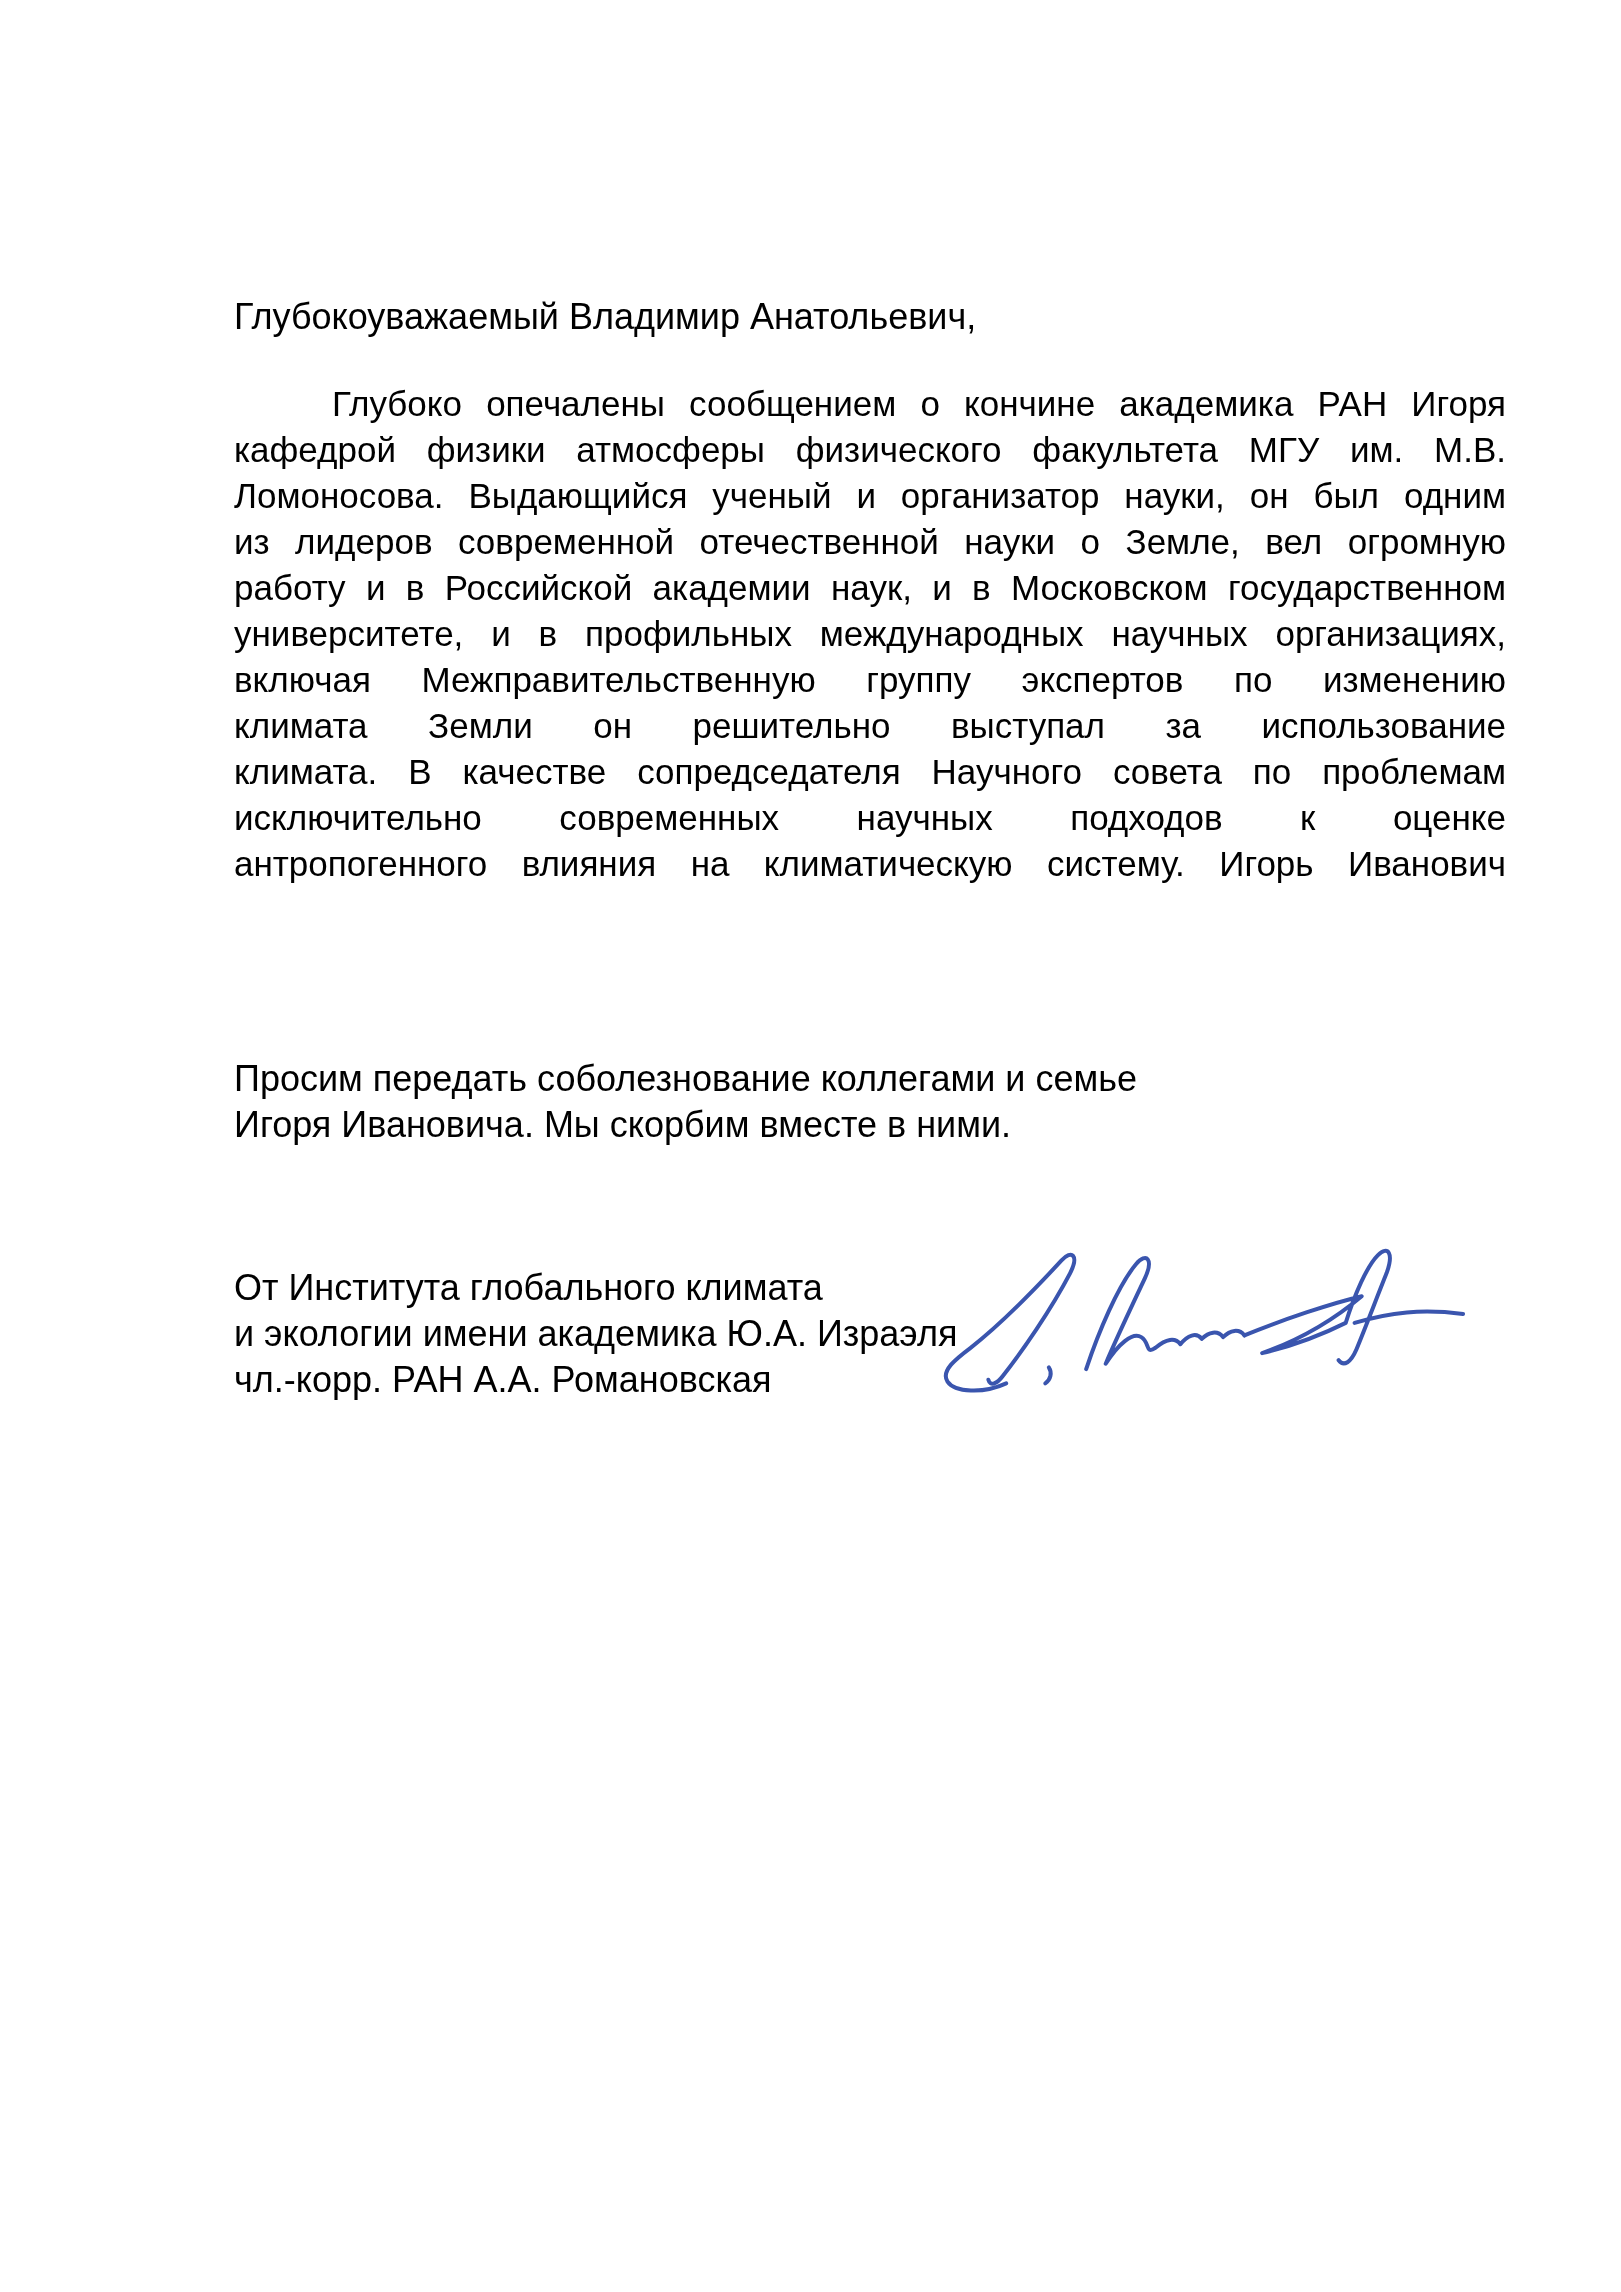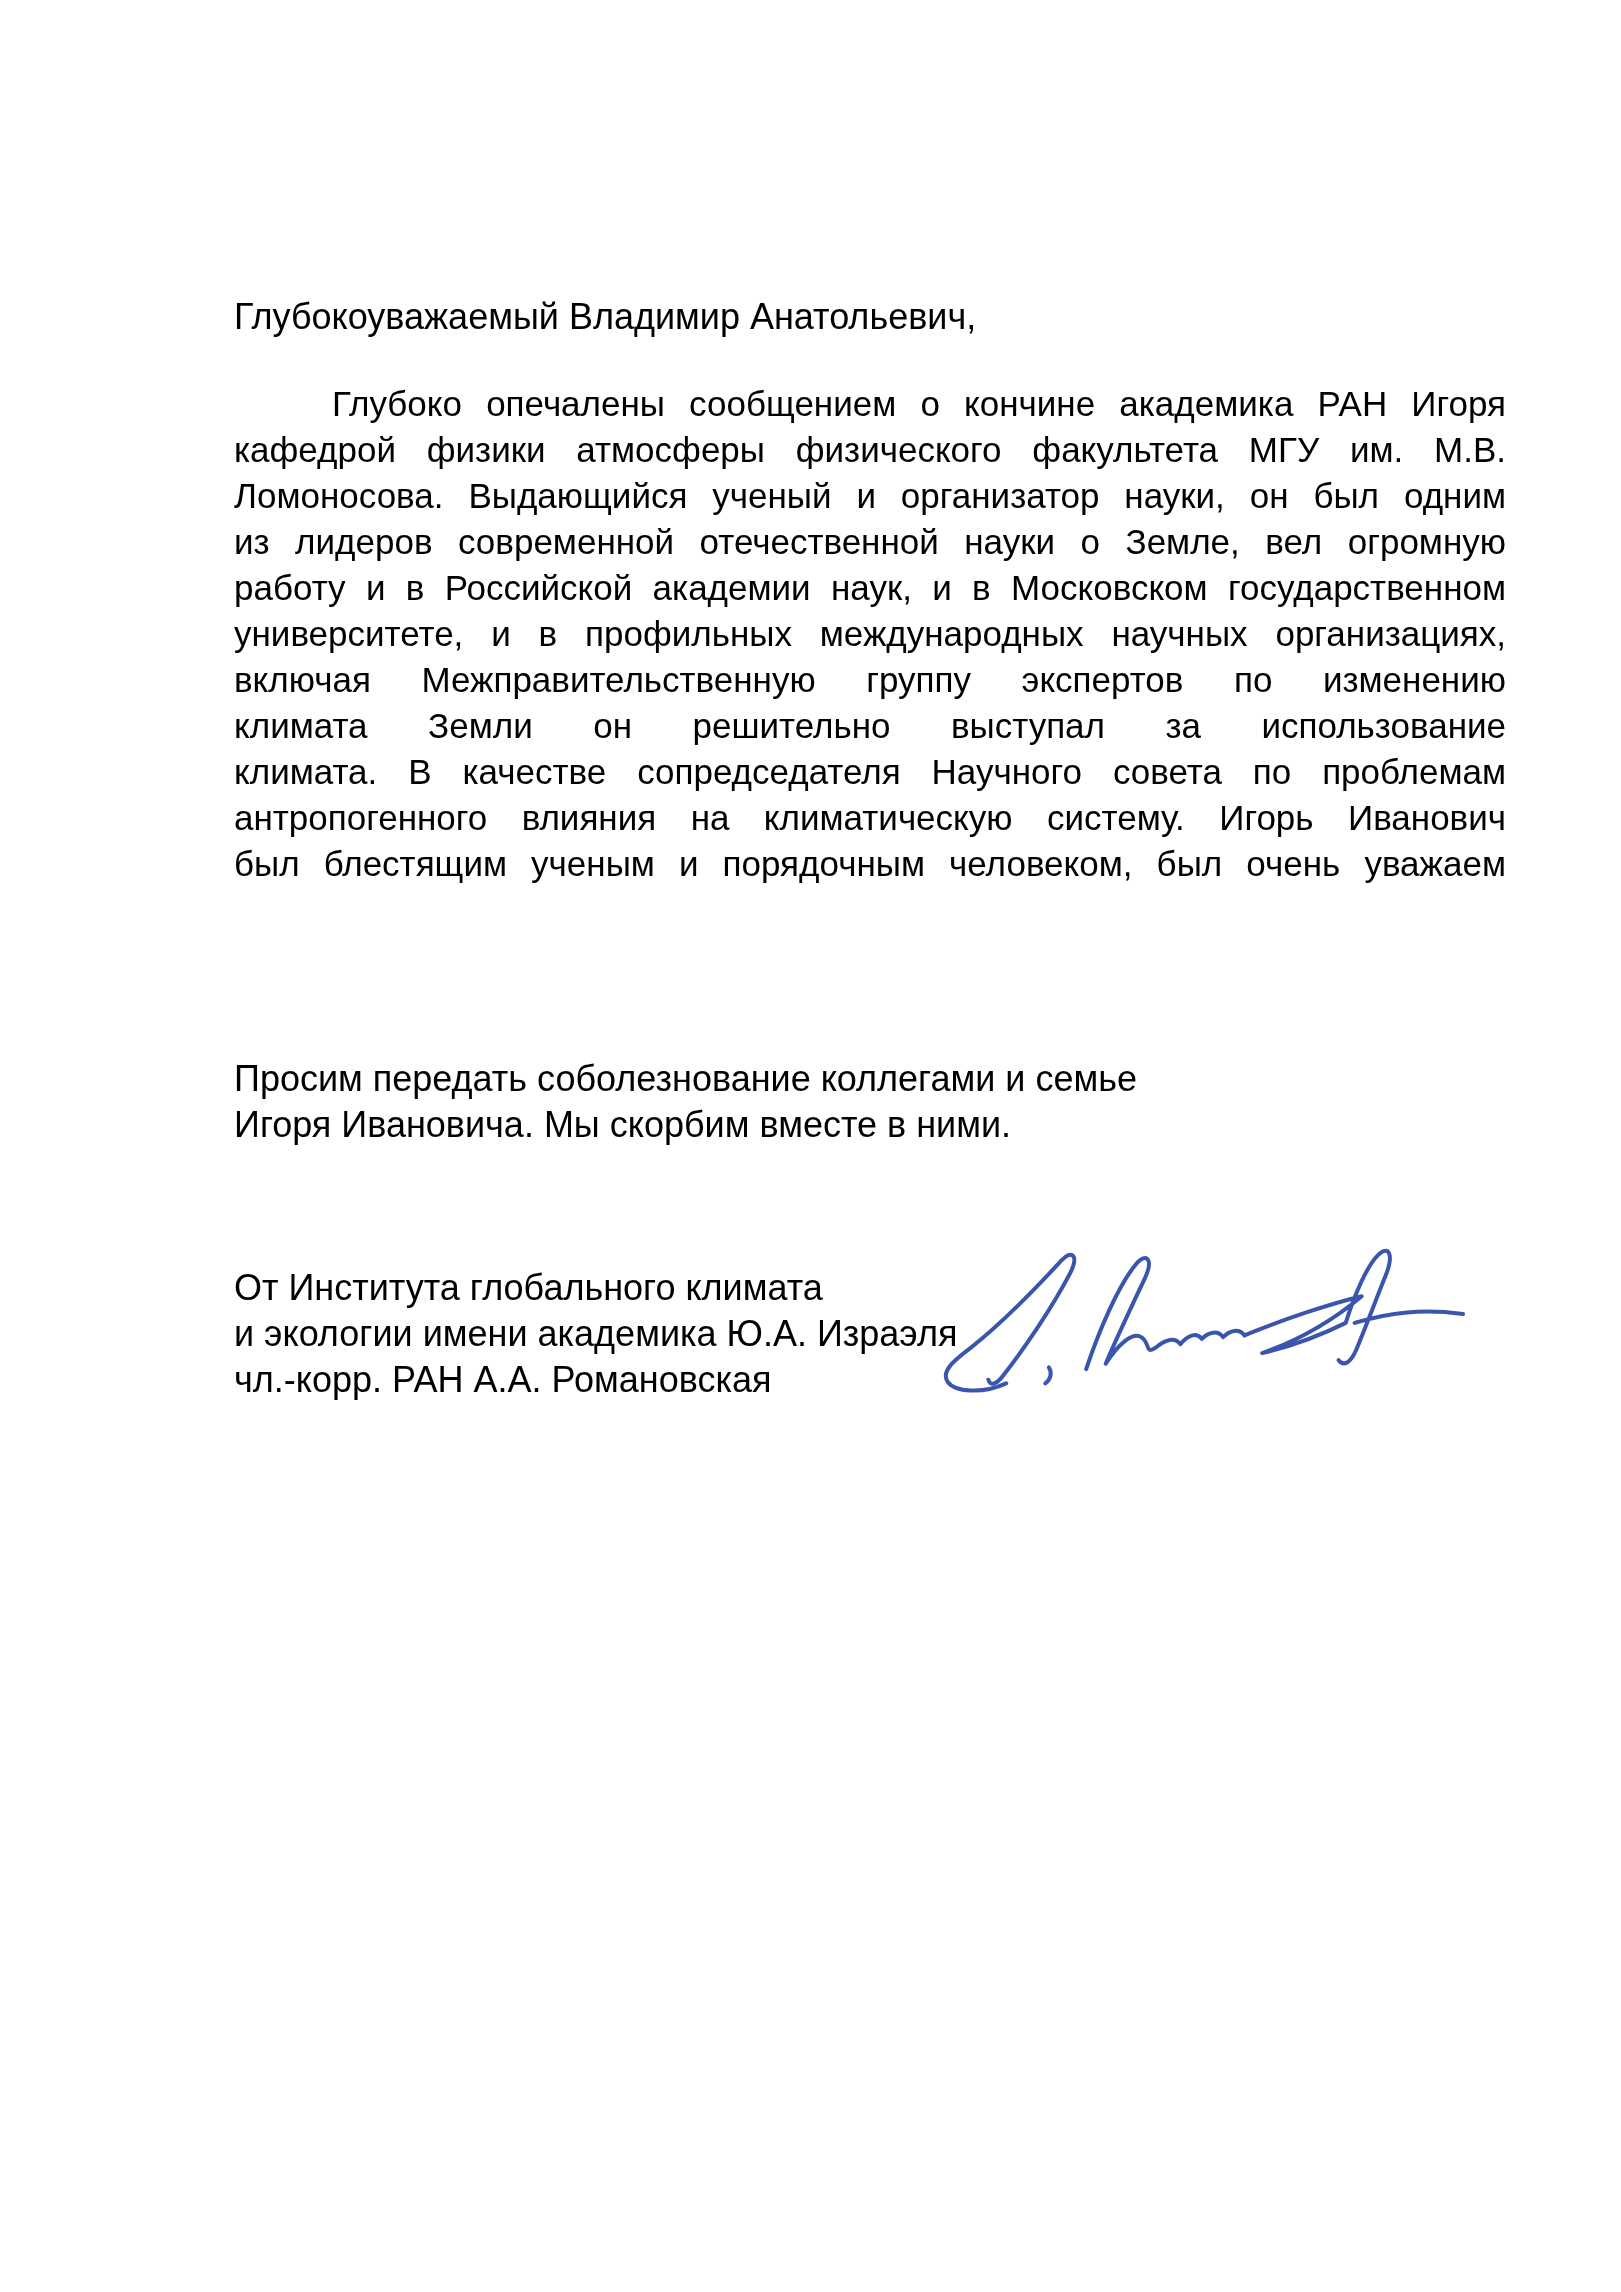--- a/index.html
+++ b/index.html
@@ -51,22 +51,22 @@
   <div class="block body-block" style="top:381px;">
     <div class="jline indent">Глубоко опечалены сообщением о кончине академика РАН Игоря</div>
     <div class="jline">кафедрой физики атмосферы физического факультета МГУ им. М.В.</div>
     <div class="jline">Ломоносова. Выдающийся ученый и организатор науки, он был одним</div>
     <div class="jline">из лидеров современной отечественной науки о Земле, вел огромную</div>
     <div class="jline">работу и в Российской академии наук, и в Московском государственном</div>
     <div class="jline">университете, и в профильных международных научных организациях,</div>
     <div class="jline">включая Межправительственную группу экспертов по изменению</div>
     <div class="jline">климата Земли он решительно выступал за использование</div>
     <div class="jline">климата. В качестве сопредседателя Научного совета по проблемам</div>
+    <div class="jline">исключительно современных научных подходов к оценке</div>
     <div class="jline">антропогенного влияния на климатическую систему. Игорь Иванович</div>
-    <div class="jline">был блестящим ученым и порядочным человеком, был очень уважаем</div>
   </div>
 
   <div class="block" style="top:1056px;">
     <div class="line">Просим передать соболезнование коллегами и семье</div>
     <div class="line">Игоря Ивановича. Мы скорбим вместе в ними.</div>
   </div>
 
   <div class="block" style="top:1265px;">
     <div class="line">От Института глобального климата</div>
     <div class="line">и экологии имени академика Ю.А. Израэля</div>

